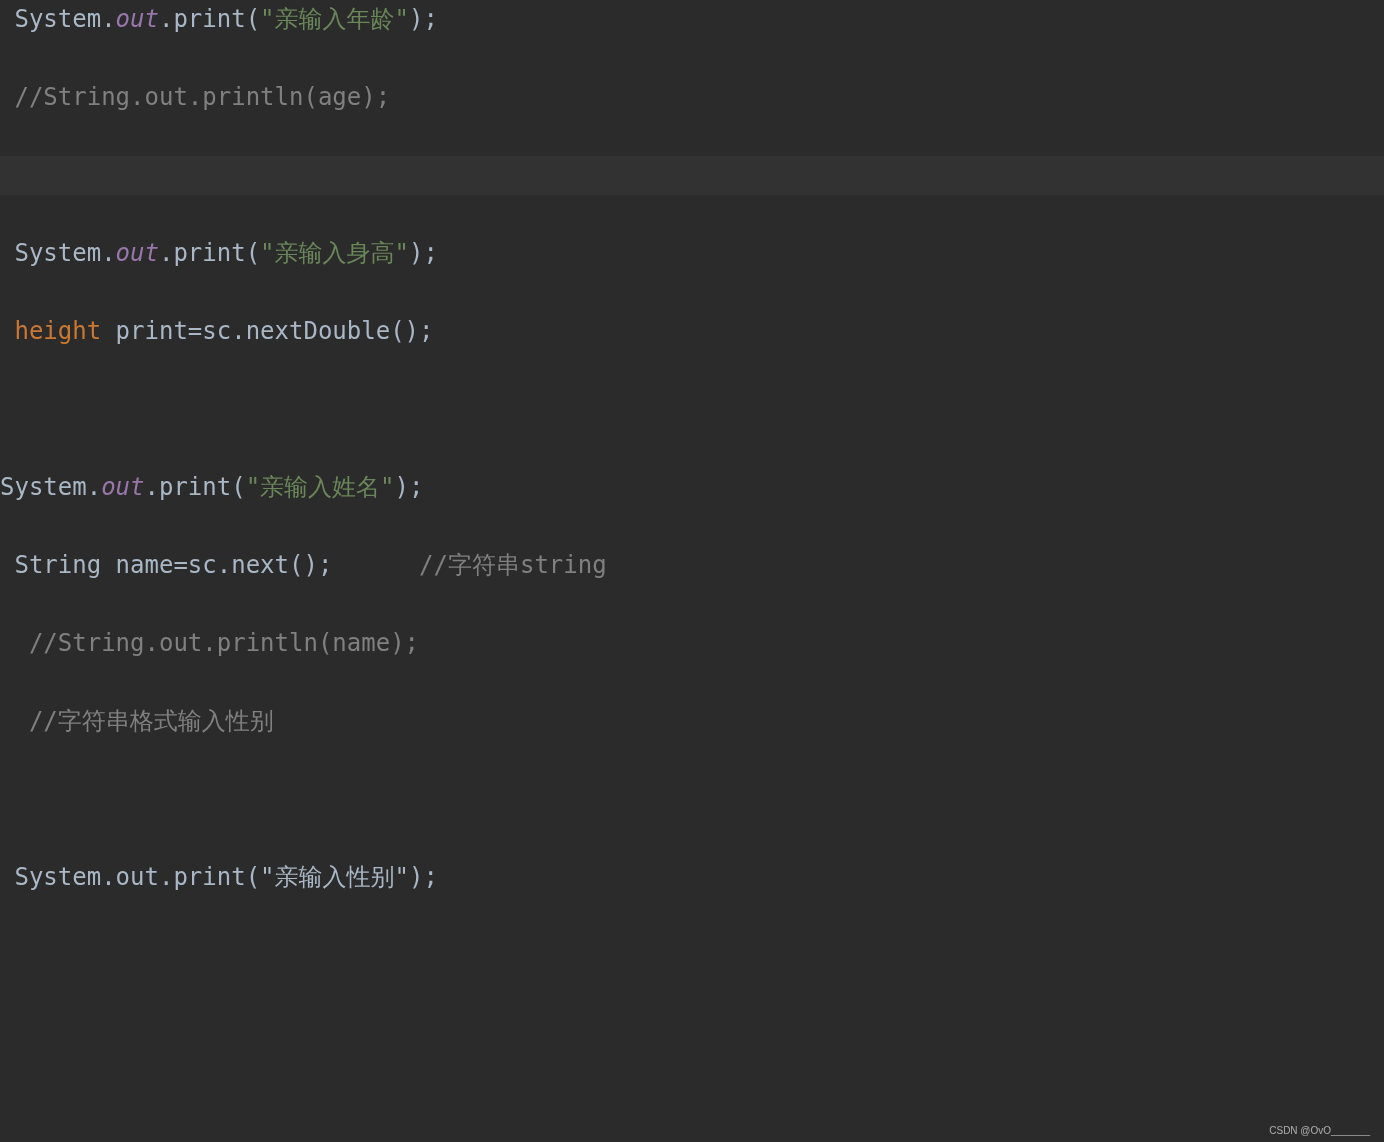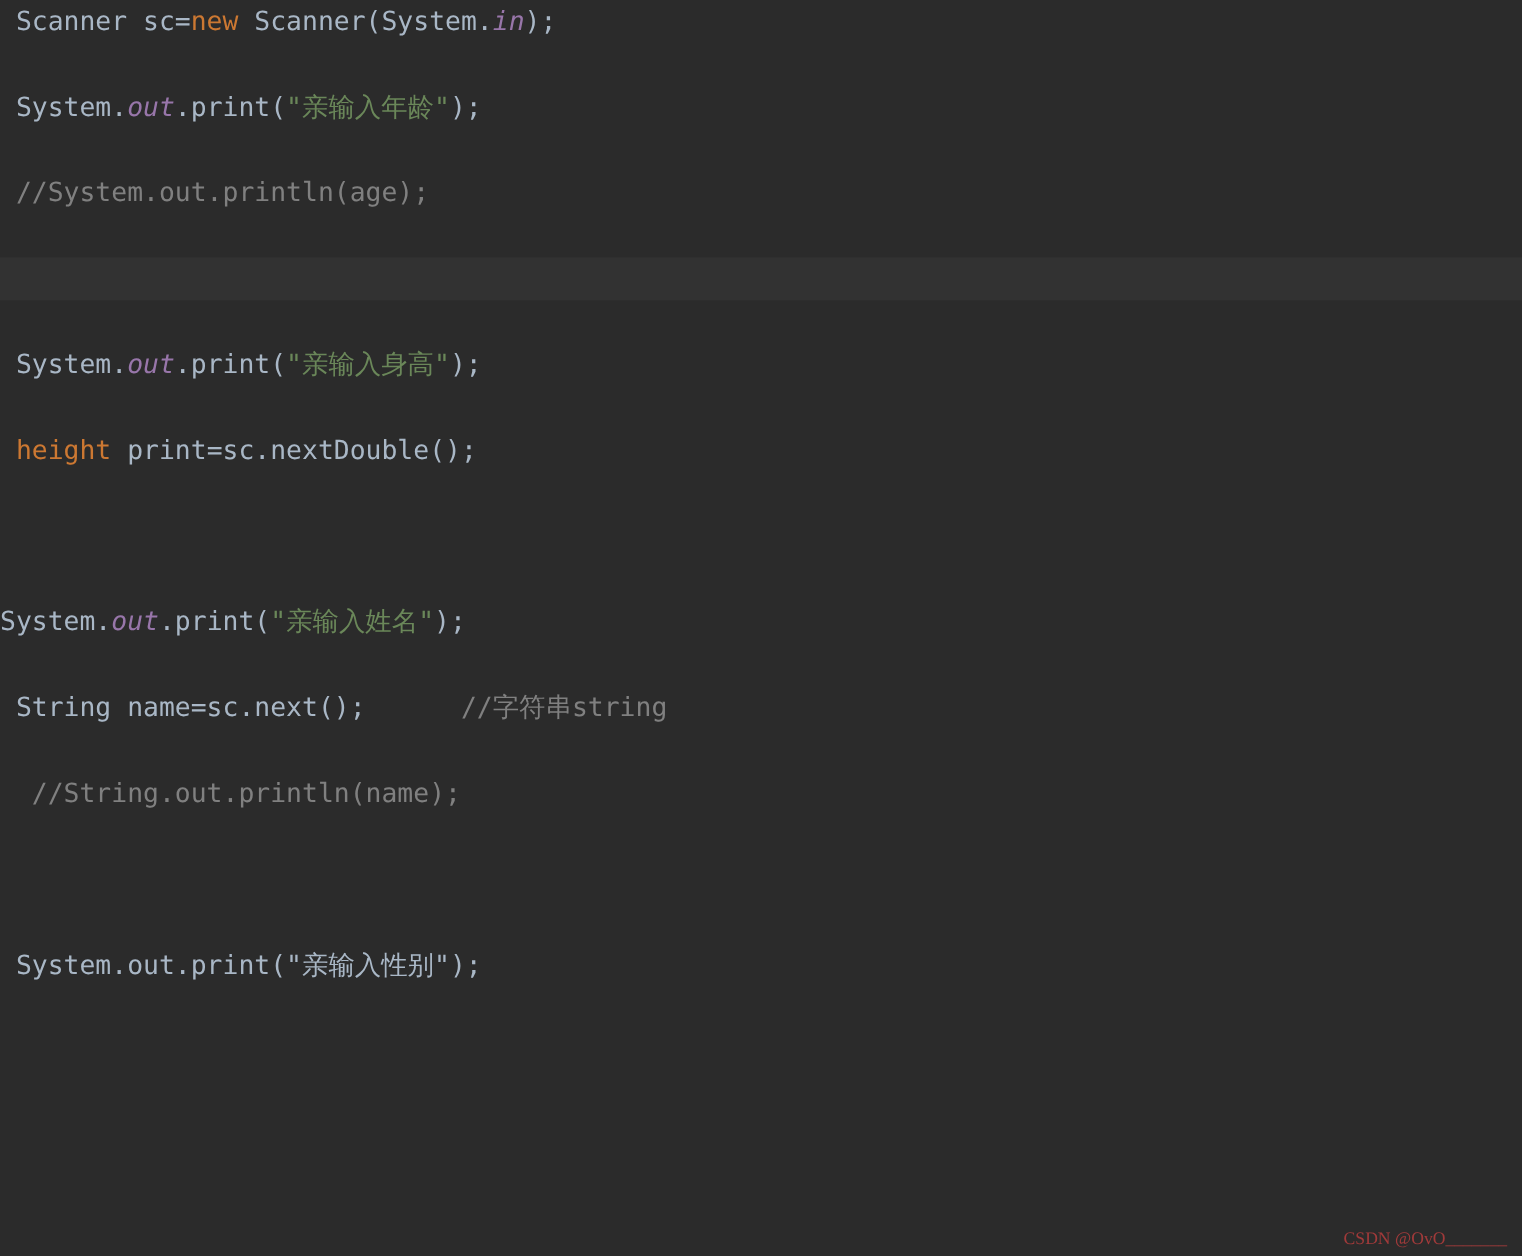--- a/index.html
+++ b/index.html
@@ -3,35 +3,36 @@
 <meta charset="utf-8">
 <style>
   html,body{margin:0;padding:0;background:#2b2b2b;width:1384px;height:1142px;overflow:hidden}
   pre.code{margin:0;padding:0;font-family:Menlo,Consolas,"DejaVu Sans Mono",monospace;font-size:24px;line-height:39px;color:#a9b7c6;white-space:pre}
   .line{display:block;height:39px}
   .hl{background:#323232}
   .k{color:#cc7832}
   .s{color:#6a8759}
   .i{color:#9876aa;font-style:italic}
   .c{color:#808080}
-  .watermark{position:absolute;right:14px;bottom:6px;color:#ef4444;font-family:Liberation Serif, serif;font-size:16px;opacity:.6;pointer-events:none}
+  .watermark{position:absolute;right:14px;bottom:6px;color:#ffffff;font-family:Liberation Sans, sans-serif;font-size:10px;opacity:.6;pointer-events:none}
 </style>
 </head>
 <body>
 
-<pre class="code"><span class="line"><span> Scanner sc=</span><span class="k">new</span><span> Scanner(System.</span><span class="i">in</span><span>);</span></span>
+<pre class="code">
 <span class="line"><span> System.</span><span class="i">out</span><span>.print(</span><span class="s">"亲输入年龄"</span><span>);</span></span>
-<span class="line"><span class="c"> //System.out.println(age);</span></span>
+<span class="line"><span class="c"> //String.out.println(age);</span></span>
 <span class="line hl"><span> </span></span>
 <span class="line"><span> System.</span><span class="i">out</span><span>.print(</span><span class="s">"亲输入身高"</span><span>);</span></span>
 <span class="line"><span> </span><span class="k">height</span><span> print=sc.nextDouble();</span></span>
 <span class="line"><span> </span></span>
 <span class="line"><span>System.</span><span class="i">out</span><span>.print(</span><span class="s">"亲输入姓名"</span><span>);</span></span>
 <span class="line"><span> String name=sc.next();      </span><span class="c">//字符串string</span></span>
 <span class="line"><span class="c">  //String.out.println(name);</span></span>
+<span class="line"><span class="c">  //字符串格式输入性别</span></span>
 <span class="line"><span> </span></span>
 <span class="line"><span> System.out.print("亲输入性别");</span></span>
 
 
 
 
 
 
 
 

